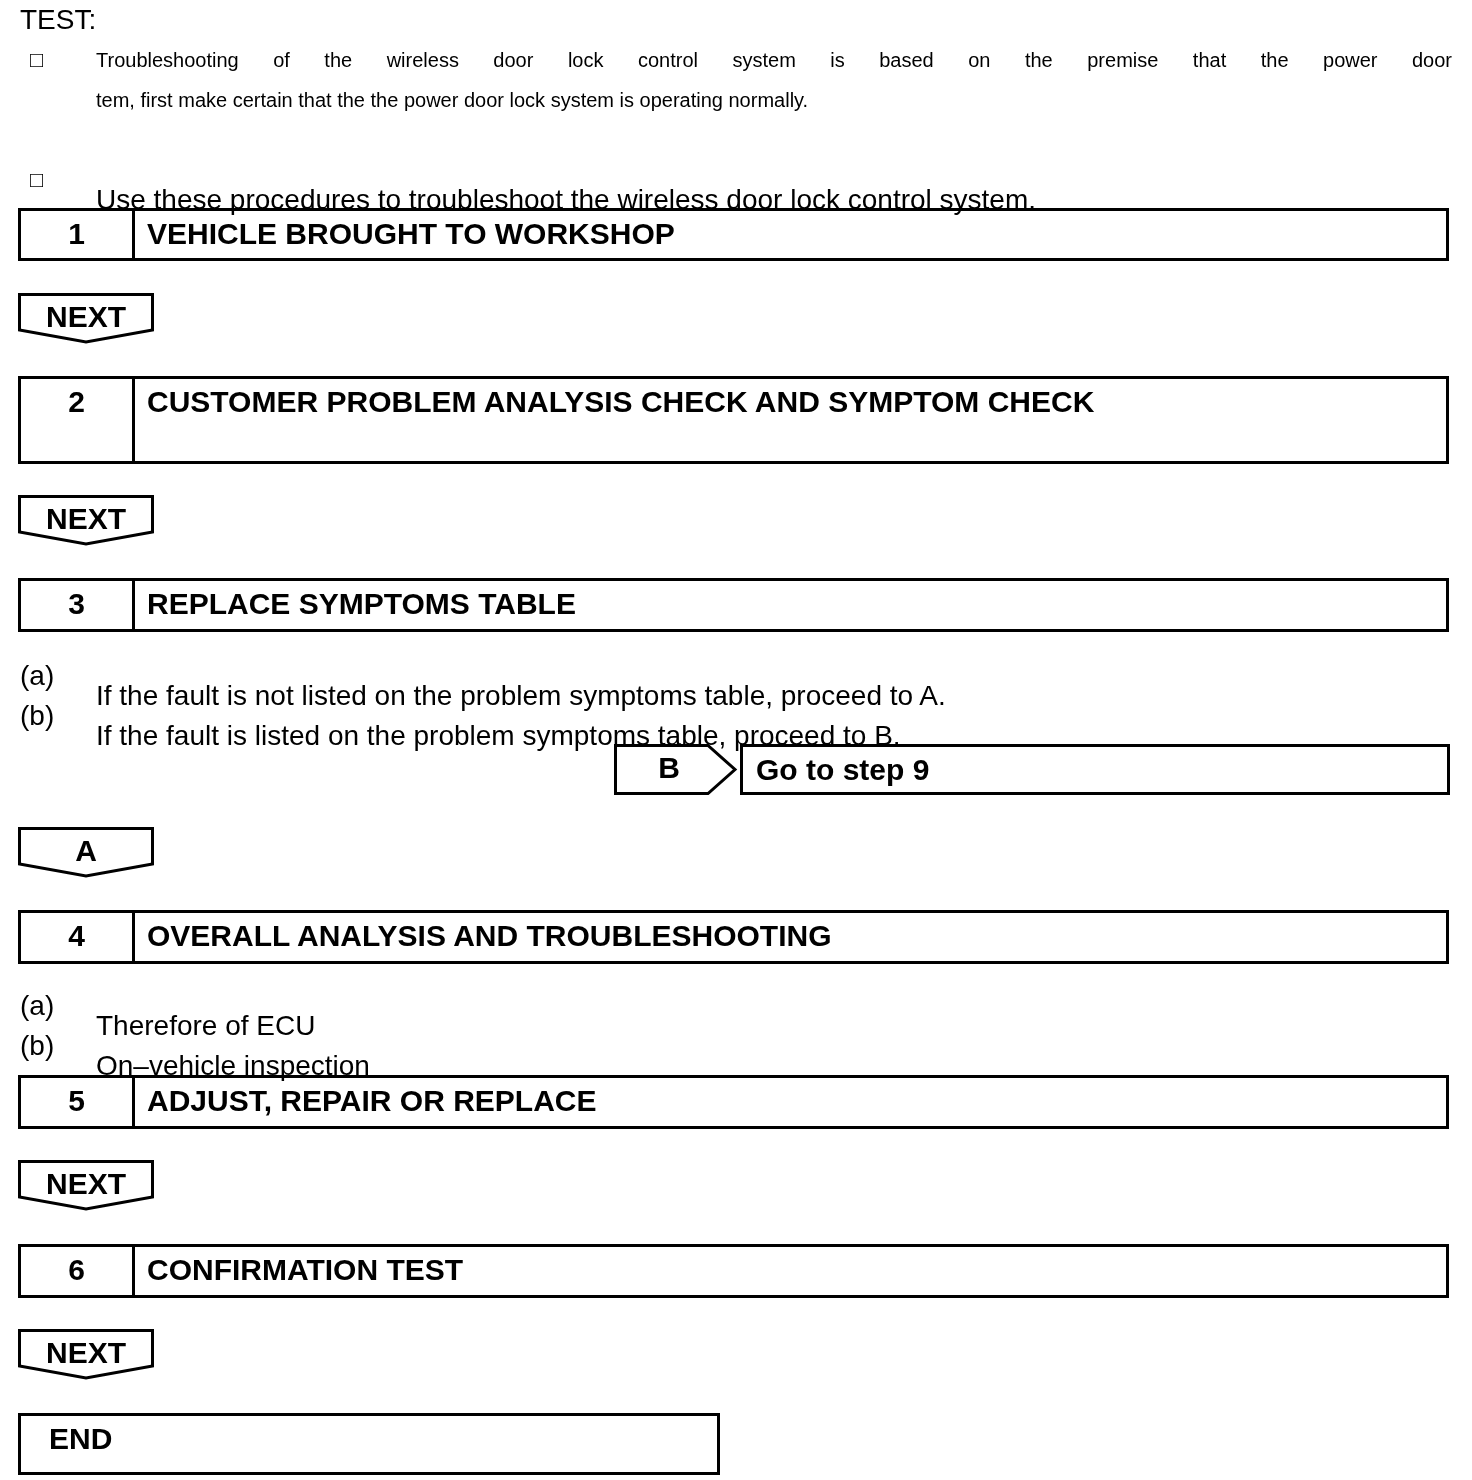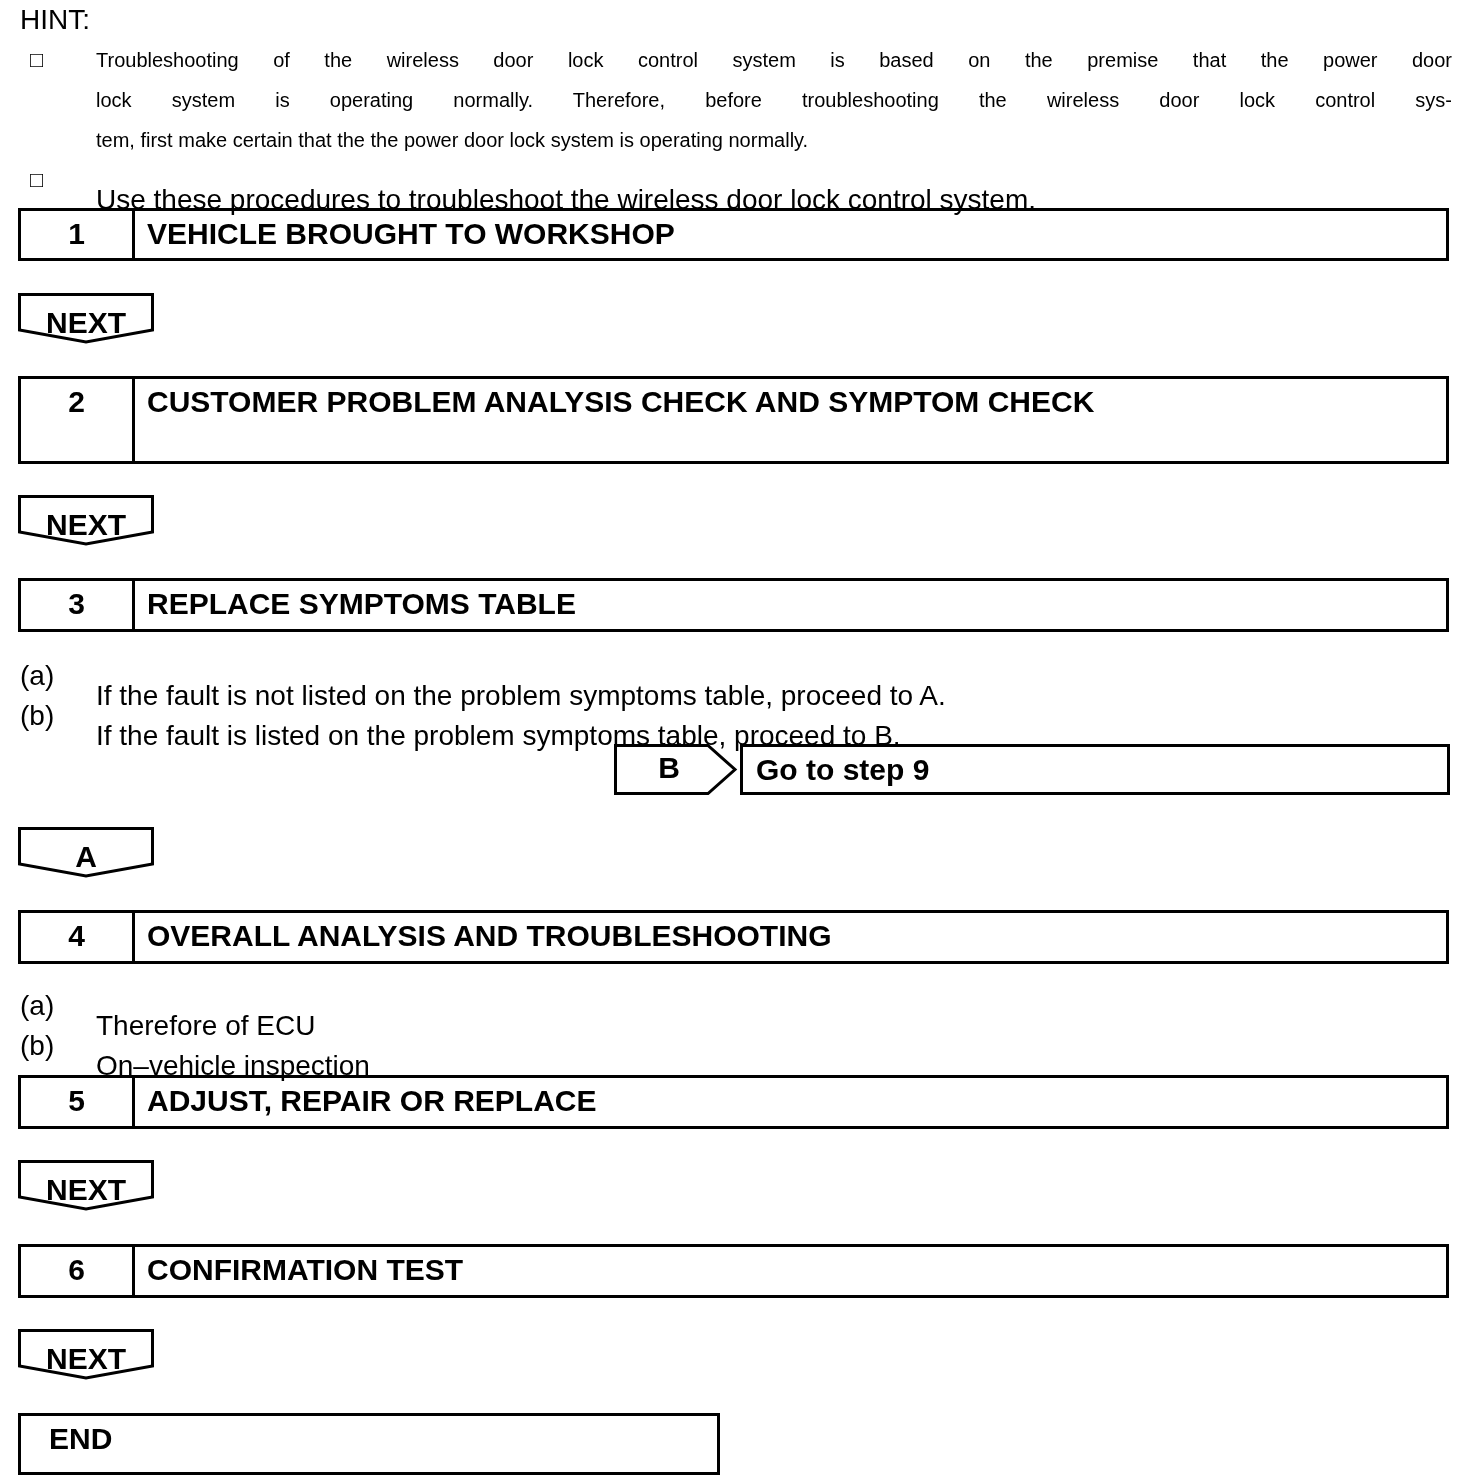--- a/index.html
+++ b/index.html
@@ -7,39 +7,38 @@
   .abs{position:absolute;}
   .txt{font-size:28px;line-height:40px;white-space:nowrap;}
   .hint{left:20px;top:0px;}
   .bullet{left:30px;font-size:22px;}
   .para{left:96px;width:1356px;font-size:20px;line-height:40px;text-align:justify;}
   .step{position:absolute;left:18px;width:1431px;border:3px solid #000;box-sizing:border-box;}
   .step .num{position:absolute;left:0;top:0;bottom:0;width:111px;border-right:3px solid #000;font-weight:bold;font-size:30px;text-align:center;line-height:46px;}
   .step .title{position:absolute;left:126px;top:0;font-weight:bold;font-size:30px;line-height:46px;white-space:nowrap;}
   .tag{position:absolute;left:18px;width:136px;height:52px;}
   .tag svg{position:absolute;left:0;top:0;}
-  .tag span{position:absolute;left:0;width:136px;top:4px;text-align:center;font-weight:bold;font-size:30px;line-height:40px;margin-top:6px;}
+  .tag span{position:absolute;left:0;width:136px;top:4px;text-align:center;font-weight:bold;font-size:30px;line-height:40px;}
   .label{left:20px;}
   .item{left:96px;margin-top:20px;}
   .bbox{position:absolute;left:614px;top:744px;width:125px;height:52px;}
   .bbox span{position:absolute;left:0;width:110px;top:4px;text-align:center;font-weight:bold;font-size:30px;line-height:40px;}
   .goto{position:absolute;left:740px;top:744px;width:710px;height:51px;border:3px solid #000;box-sizing:border-box;}
   .goto span{position:absolute;left:13px;top:2px;font-weight:bold;font-size:30px;line-height:42px;}
   .endbox{position:absolute;left:18px;top:1413px;width:702px;height:62px;border:3px solid #000;box-sizing:border-box;}
   .endbox span{position:absolute;left:28px;top:2px;font-weight:bold;font-size:30px;line-height:42px;}
 </style>
 </head>
 <body>
 
-<div class="abs txt hint">HINT:</div>
+<div class="abs txt hint">TEST:</div>
 
 <div class="abs txt bullet" style="top:40px;">□</div>
 <div class="abs para" style="top:40px;">
   <div style="text-align:justify;text-align-last:justify;">Troubleshooting of the wireless door lock control system is based on the premise that the power door</div>
-  <div style="text-align:justify;text-align-last:justify;">lock system is operating normally. Therefore, before troubleshooting the wireless door lock control sys-</div>
   <div>tem, first make certain that the the power door lock system is operating normally.</div>
 </div>
 
 <div class="abs txt bullet" style="top:160px;">□</div>
 <div class="abs txt item" style="top:160px;">Use these procedures to troubleshoot the wireless door lock control system.</div>
 
 <div class="step" style="top:208px;height:53px;">
   <div class="num">1</div>
   <div class="title">VEHICLE BROUGHT TO WORKSHOP</div>
 </div>

